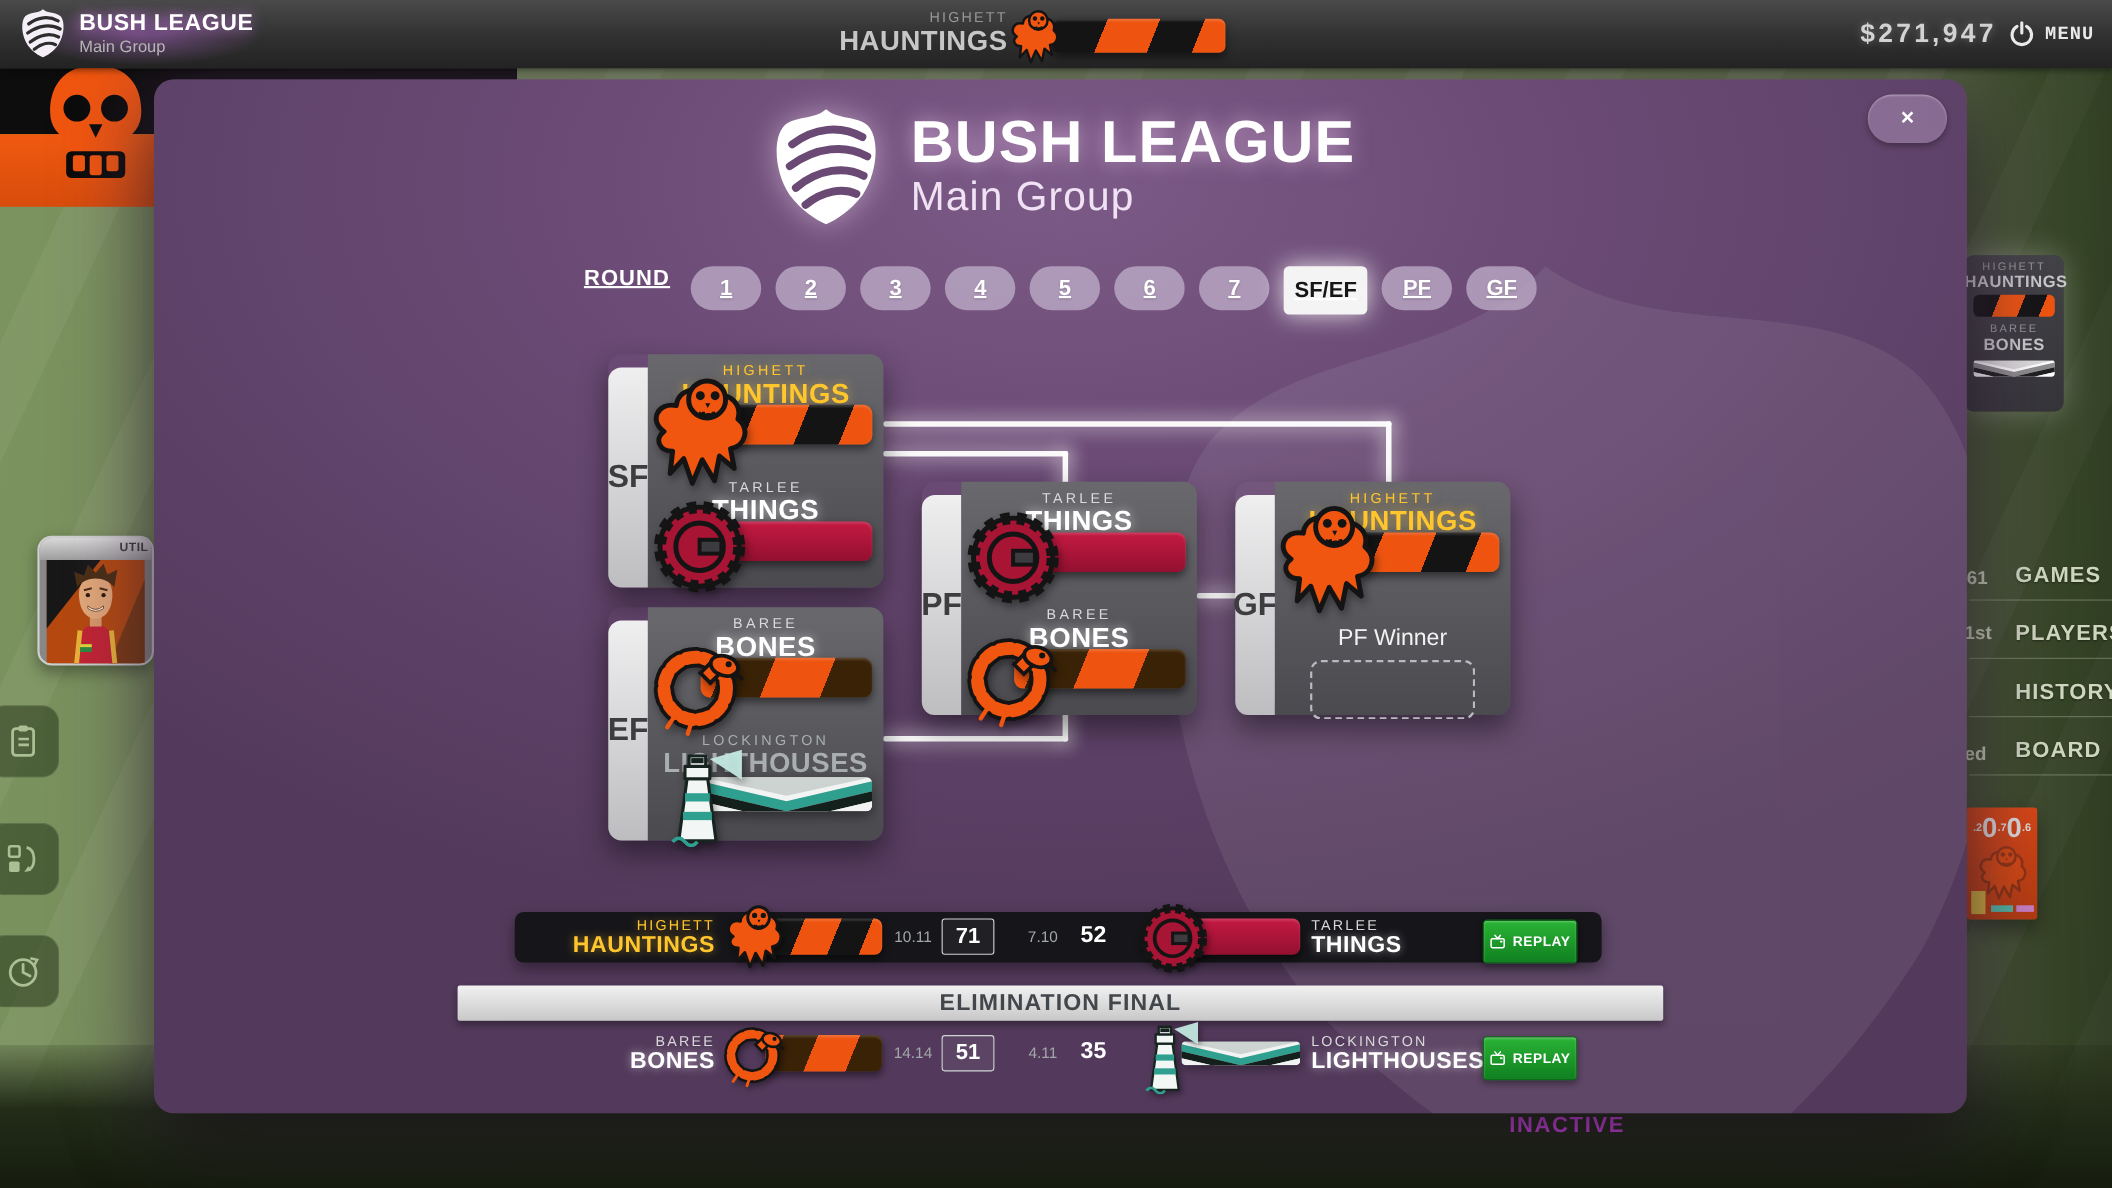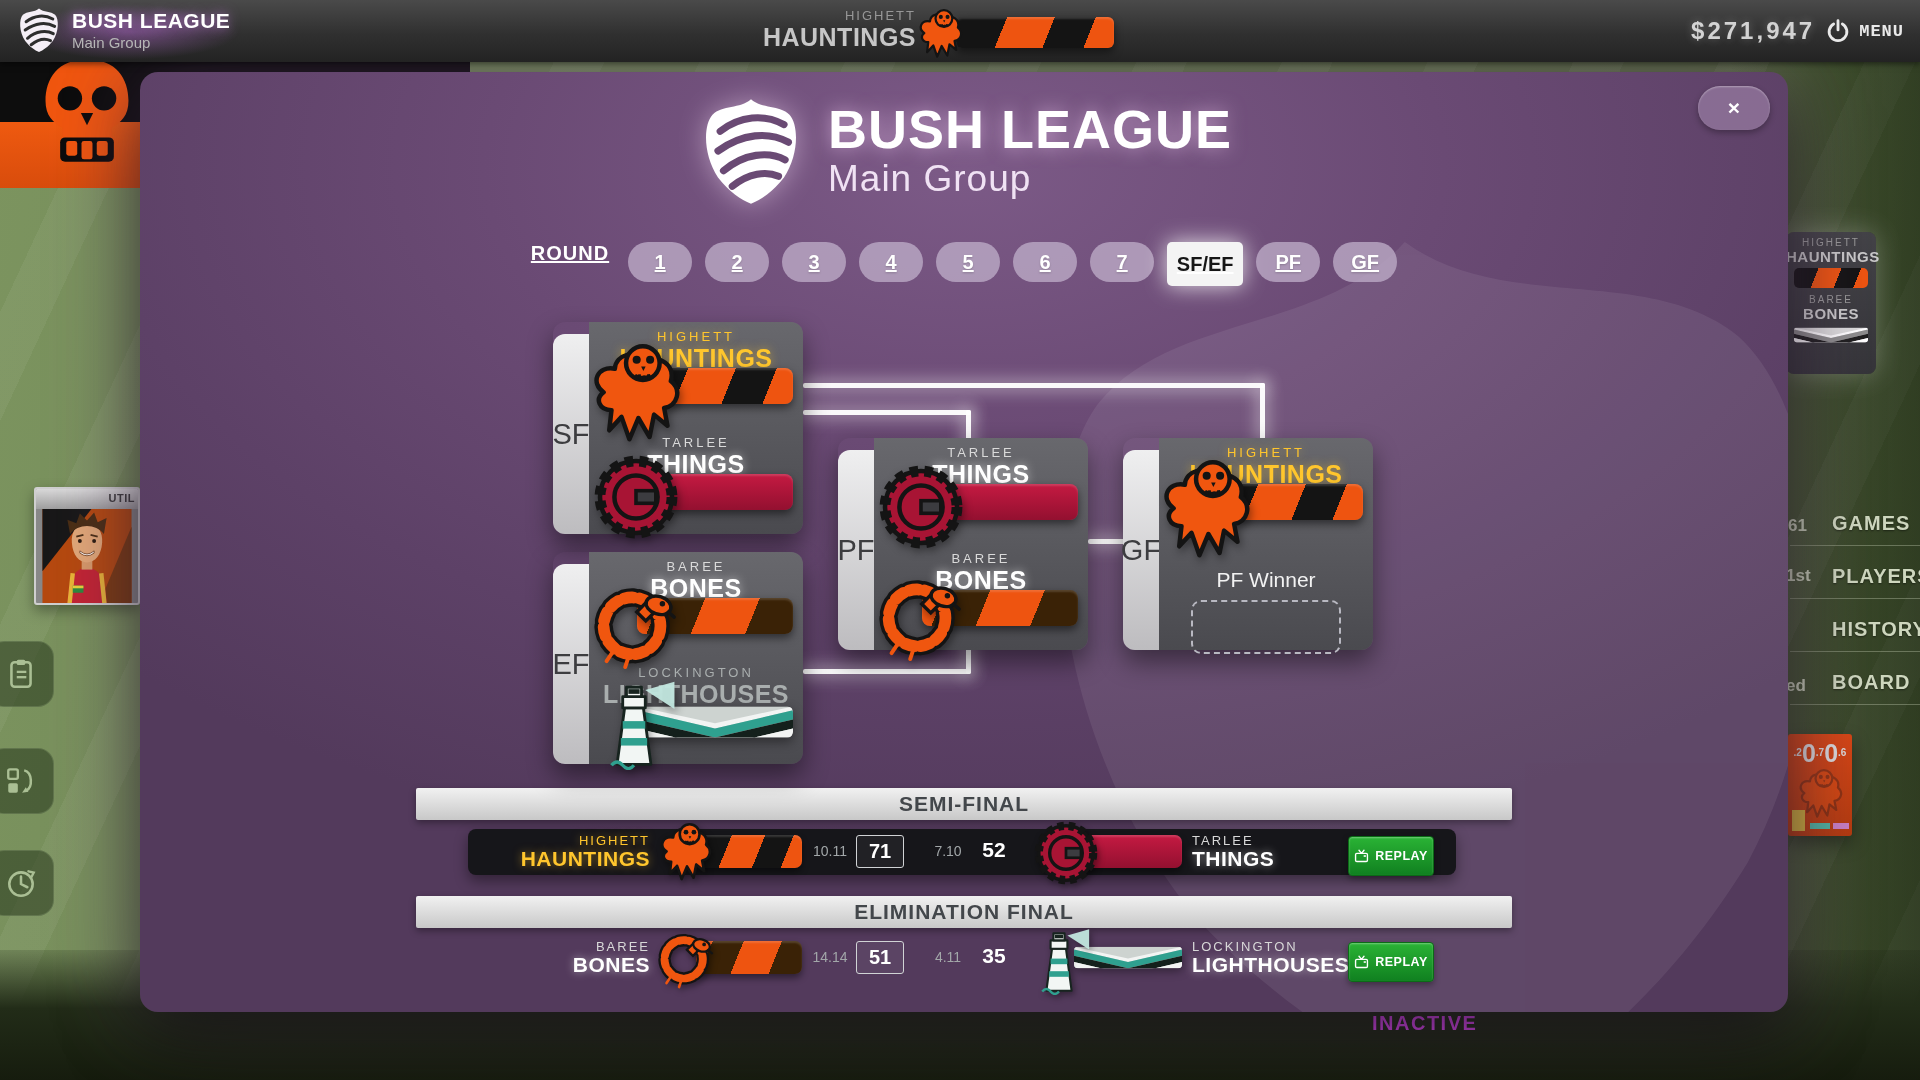--- a/index.html
+++ b/index.html
@@ -17,21 +17,21 @@
   .bg-band-black { position:absolute; left:0; top:62px; width:470px; height:60px; background:#0d0d0d; }
   .bg-band-orange { position:absolute; left:0; top:122px; width:470px; height:66px;
     background:linear-gradient(180deg,#ef5a10,#d84c0c); }
   .bg-skull { position:absolute; left:26px; top:52px; width:122px; height:122px; }
   .bg-bottom { position:absolute; left:0; bottom:0; width:1920px; height:130px;
     background:linear-gradient(180deg, rgba(16,22,10,.15) 0%, #222c18 45%, #161c0e 100%); }
   .bg-inactive { position:absolute; left:1372px; top:1012px; font-size:20px; font-weight:800;
     letter-spacing:1.5px; color:#d946ef; }
 
   .player-card { position:absolute; left:34px; top:487px; width:106px; height:118px;
-    border:2px solid #cfcfcf; border-radius:3px; overflow:hidden; background:#888;
+    border:2px solid #cfcfcf; border-radius:13px; overflow:hidden; background:#888;
     box-shadow:0 6px 14px rgba(0,0,0,.35); cursor:pointer; }
   .player-card .pc-head { height:20px; background:linear-gradient(180deg,#d9d9d9,#9f9f9f);
     position:relative; }
   .player-card .pc-head span { position:absolute; right:3px; top:3px; font-size:11px; font-weight:800;
     color:#3c3c3c; letter-spacing:.5px; }
   .player-card svg { display:block; width:102px; height:98px; }
 
   .bgbtn { position:absolute; left:-12px; width:66px; height:66px; border-radius:16px;
     background:rgba(38,54,28,.55); border:1px solid rgba(170,190,145,.22);
     display:flex; align-items:center; justify-content:center; color:#aabf94; cursor:pointer; }
@@ -116,21 +116,21 @@
   .pill.sel { background:#f4f4f4; color:#161616; border-radius:5px; height:44px; min-width:76px;
     text-shadow:none; box-shadow:0 0 22px rgba(255,255,255,.8); }
 
   
   .conn { position:absolute; background:#fff; border-radius:2px; z-index:1; opacity:.97;
     box-shadow:0 0 16px 3px rgba(255,255,255,.45); }
   .bcard { position:absolute; width:250px; height:212px; border-radius:12px; z-index:2;
     box-shadow:0 12px 26px rgba(0,0,0,.45); }
   .btab { position:absolute; left:0; top:0; bottom:0; width:36px; border-radius:12px 0 0 12px;
     background:linear-gradient(180deg,#efeff0,#bdbcbf); display:flex; align-items:center;
-    justify-content:center; font-size:29px; font-weight:400; color:#3d3d40;margin-top:12px; }
+    justify-content:center; font-size:29px; font-weight:700; color:#3d3d40;margin-top:12px; }
   .bbody { position:absolute; left:36px; right:0; top:0; bottom:0; border-radius:0 12px 12px 0;
     background:linear-gradient(180deg,#68686d 0%, #4a4a4f 100%); }
   .slot { position:absolute; left:0; right:0; height:106px; }
   .slot.s2 { top:106px; }
   .slot .city { margin-top:7px; text-align:center; font-size:13px; letter-spacing:3px; color:#dadada; }
   .slot .name { text-align:center; font-size:25px; font-weight:800; letter-spacing:.5px; color:#fff;
     text-shadow:0 0 10px rgba(255,255,255,.6); }
   .slot .banner { position:absolute; left:48px; top:46px; width:156px; height:36px; border-radius:8px;
     box-shadow:0 4px 8px rgba(0,0,0,.5), inset 0 2px 2px rgba(255,255,255,.15); }
   .slot svg.banner { box-shadow:none; filter:drop-shadow(0 4px 6px rgba(0,0,0,.45)); }
@@ -541,23 +541,20 @@
               <use href="#sym-ghost"></use>
             </svg>
         </div>
         <div class="slot s2">
           <div class="pfwin">PF Winner</div>
           <div class="dash-slot"></div>
         </div>
       </div>
     </div>
 
-    <div class="secthead" style="top:716px">
-      <span>SEMI-FINAL</span>
-    </div>
     <div class="matchrow darkbar" style="top:757px">
       <div class="team-l m-yellow">
         <div class="m-city">HIGHETT</div>
         <div class="m-name">HAUNTINGS</div>
       </div>
       <svg class="m-logo1">
           <use href="#sym-ghost"></use>
         </svg>
       <div class="m-banner1 grad-hauntings"></div>
       <div class="m-det1">10.11</div>

